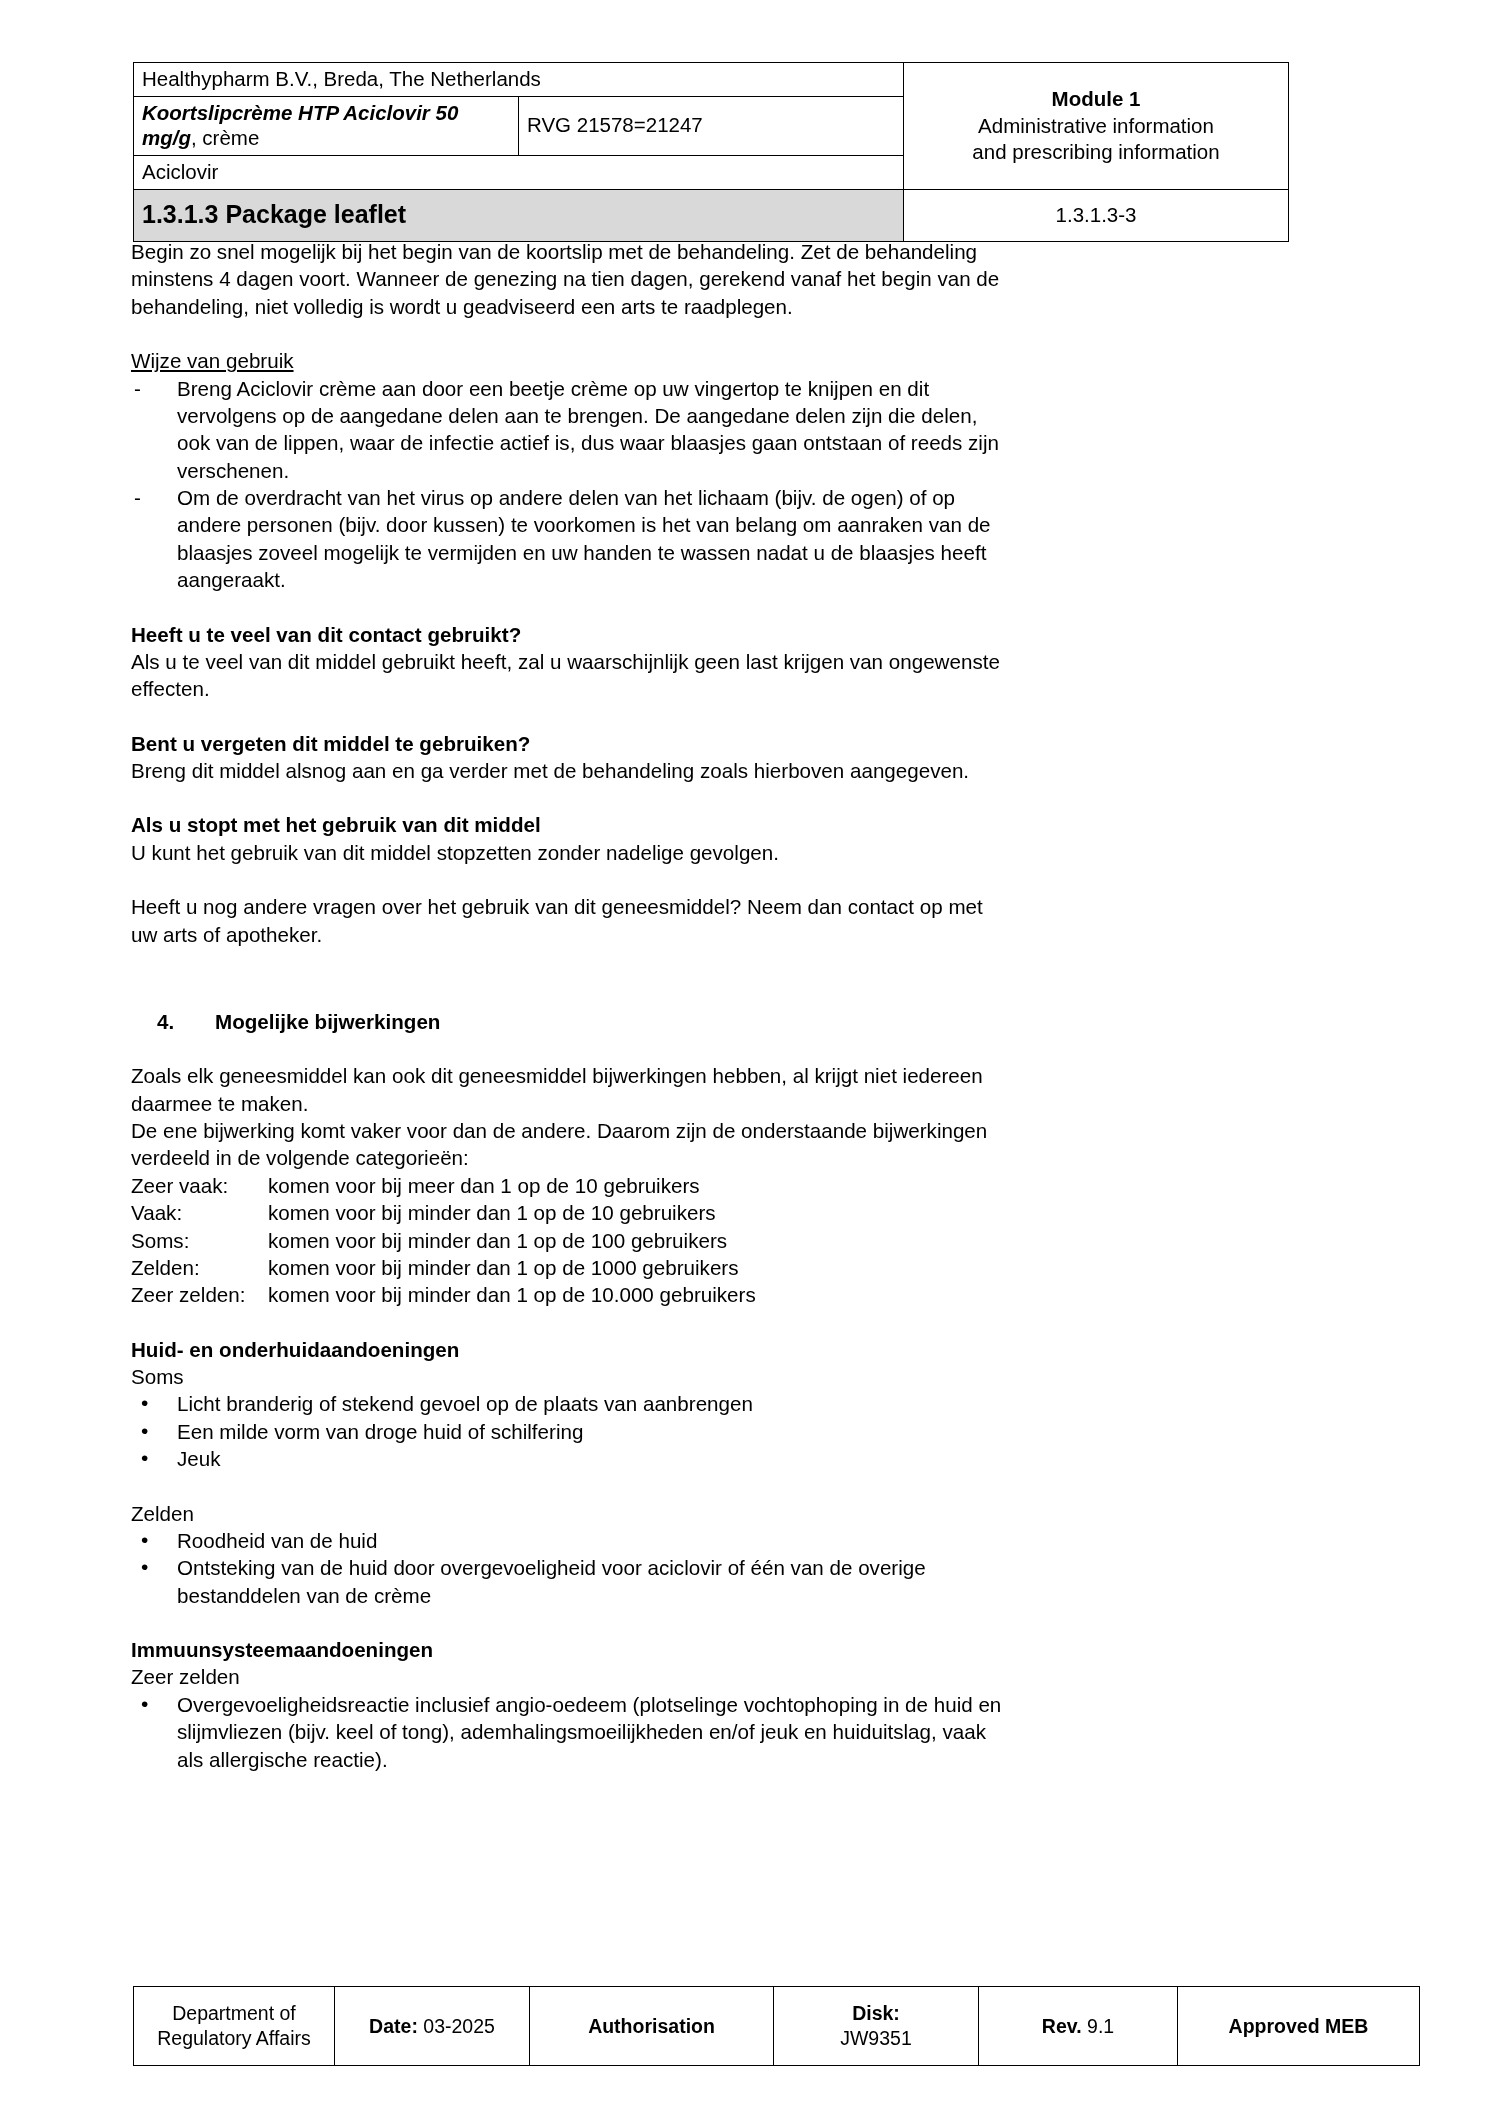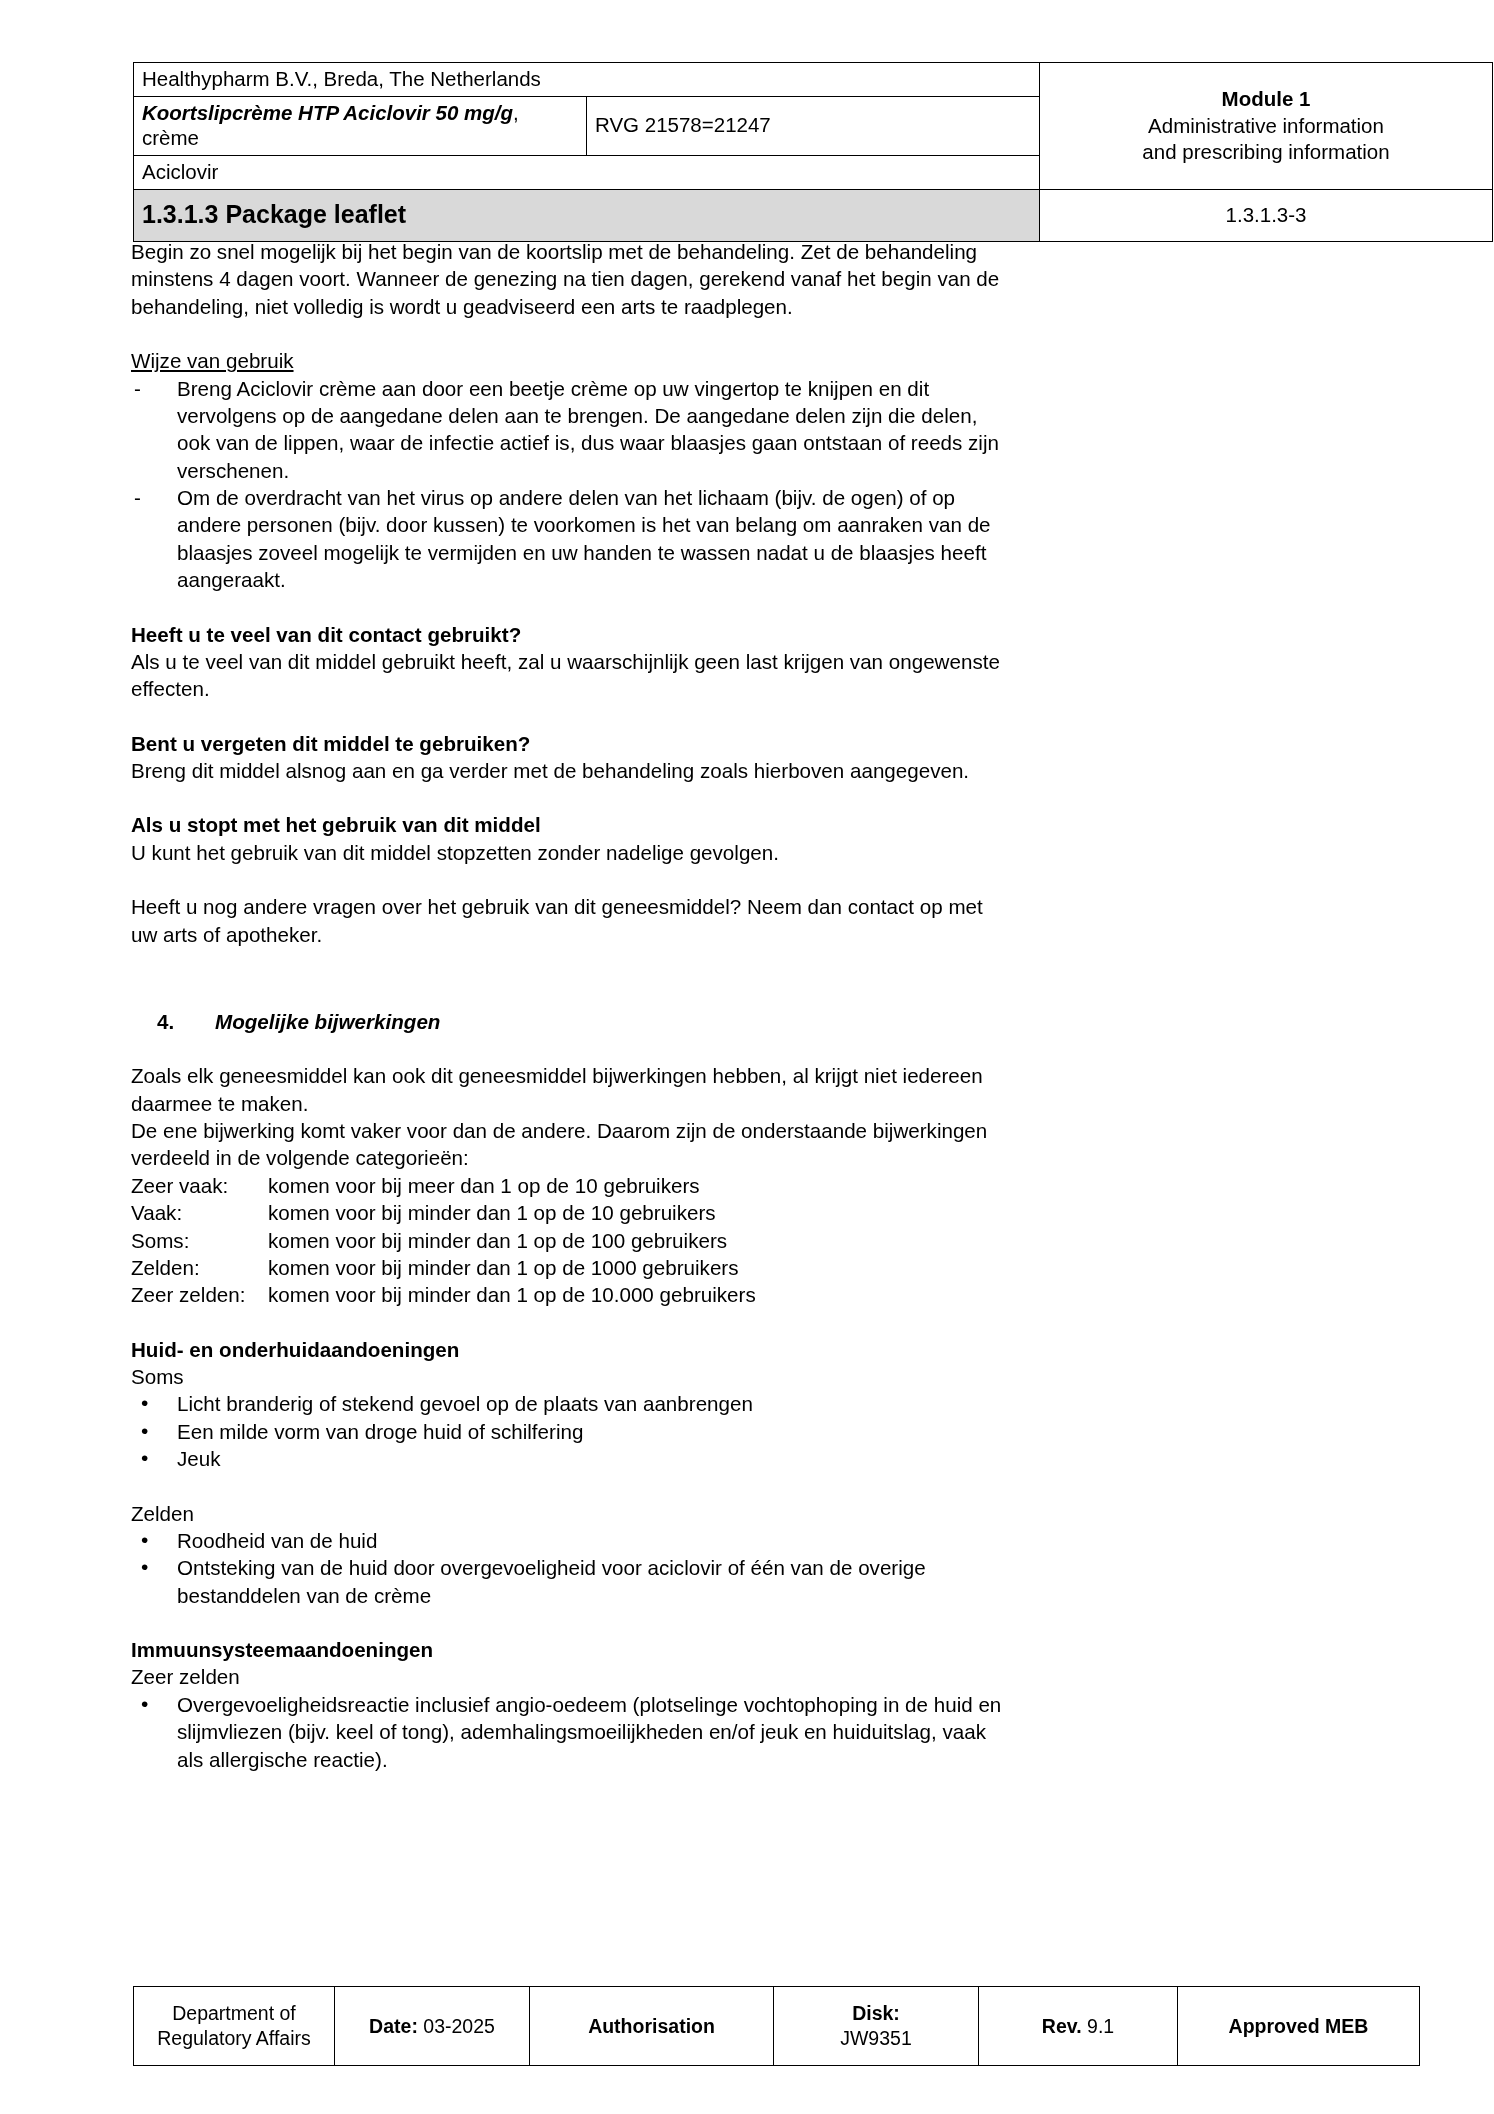--- a/index.html
+++ b/index.html
@@ -24,21 +24,21 @@
 
   
   .header-wrap {
     position: absolute;
     left: 133px;
     top: 62px;
     width: 1232px;
   }
   table.hdr {
     border-collapse: collapse;
-    width: 1360px;
+    width: 1156px;
     table-layout: fixed;
   }
   table.hdr td {
     border: 1.6px solid #000;
     padding: 3px 8px 4px 8px;
     vertical-align: middle;
     font-size: 20.5px;
     line-height: 1.25;
   }
   .hdr-company { height: 33px; }
@@ -148,21 +148,20 @@
     position: relative;
   }
   .section-head .num {
     position: absolute;
     left: 26px;
     top: 0;
   }
   .section-head .txt {
     padding-left: 58px;
     display: inline-block;
-    font-style: italic;
   }
 
   
   .freq-row {
     display: block;
     white-space: nowrap;
   }
   .freq-row .term {
     display: inline-block;
     width: 137px;

